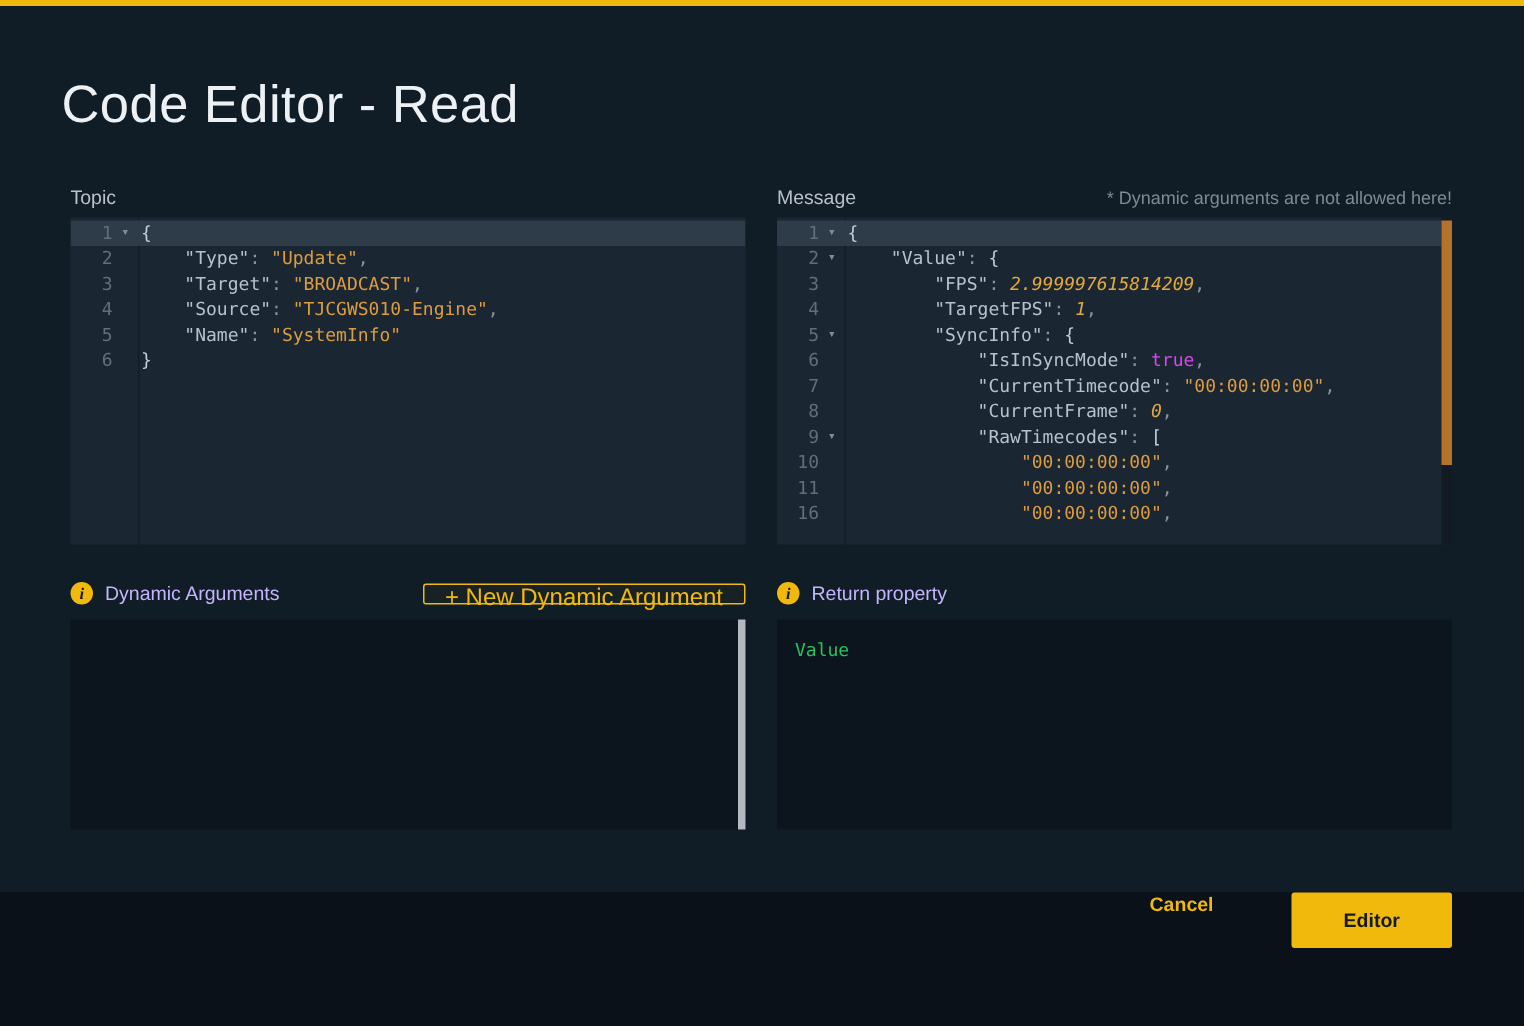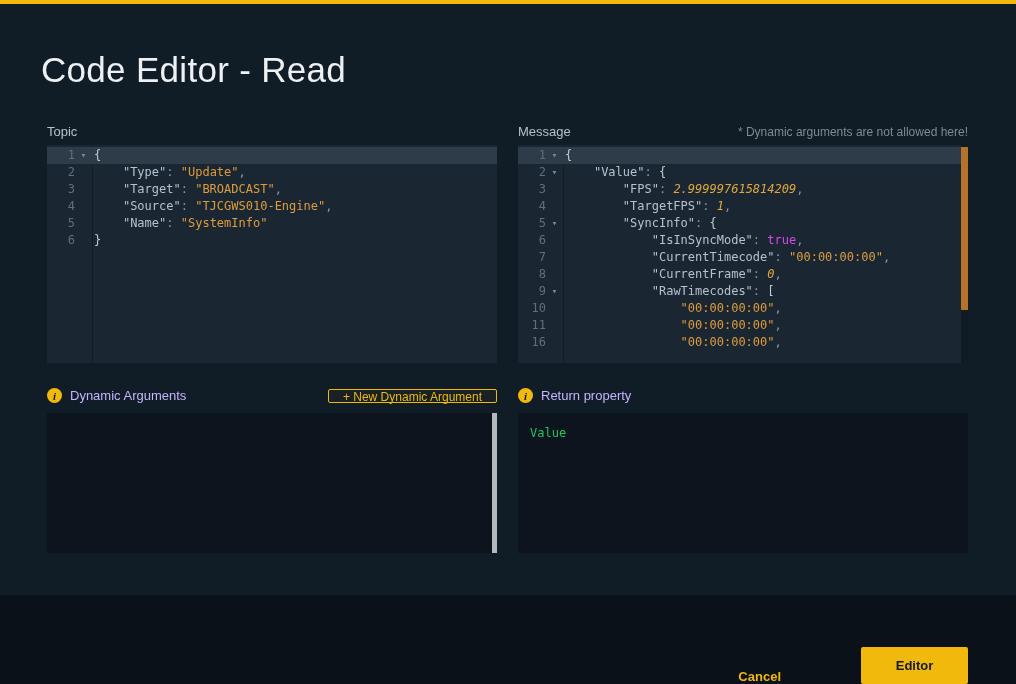--- a/index.html
+++ b/index.html
@@ -48,29 +48,29 @@
   .panel-header { display: flex; align-items: center; height: 27px; margin-bottom: 4px; }
   .info-icon {
     width: 15px; height: 15px; border-radius: 50%; background: #f0b90b; color: #131a21;
     font-family: "Liberation Serif", serif; font-size: 11px; font-weight: bold; font-style: italic;
     display: inline-flex; align-items: center; justify-content: center; margin-right: 8px; flex: 0 0 15px;
   }
   .panel-label { color: #c4b5fd; font-size: 13px; }
   .new-arg-btn {
     margin-left: auto; height: 14px; padding: 0 14px;
     background: rgba(240,185,11,0.04); border: 1px solid #f0b90b; border-radius: 2px;
-    color: #f0b90b; font-size: 12px; font-family: "Liberation Sans", sans-serif; cursor: pointer;
+    color: #f0b90b; font-size: 16px; font-family: "Liberation Sans", sans-serif; cursor: pointer;
   }
   .panel { height: 140px; background: #0c151d; position: relative; }
   .panel-scrollbar { position: absolute; top: 0; right: 0; width: 5px; height: 100%; background: #b3b9be; }
   .return-value { color: #22c55e; font-size: 12px; font-family: "DejaVu Sans Mono", monospace; padding: 13px 12px; }
 
   .footer {
     position: absolute; left: 0; bottom: 0; width: 1016px; height: 89px; background: #0a1118;
-    display: flex; align-items: flex-end; justify-content: flex-end; gap: 80px; padding-right: 48px;
+    display: flex; align-items: flex-start; justify-content: flex-end; gap: 52px; padding-right: 48px;
   }
   .cancel-btn { background: none; border: none; color: #f0b90b; font-size: 13px; font-weight: bold; font-family: "Liberation Sans", sans-serif; cursor: pointer; }
   .confirm-btn { width: 107px; height: 37px; background: #f0b90b; border: none; border-radius: 2px; color: #141a20; font-size: 13px; font-weight: bold; font-family: "Liberation Sans", sans-serif; cursor: pointer; }
 </style>
 </head>
 <body>
 
 <div class="topbar"></div>
 
 <div class="dialog">

